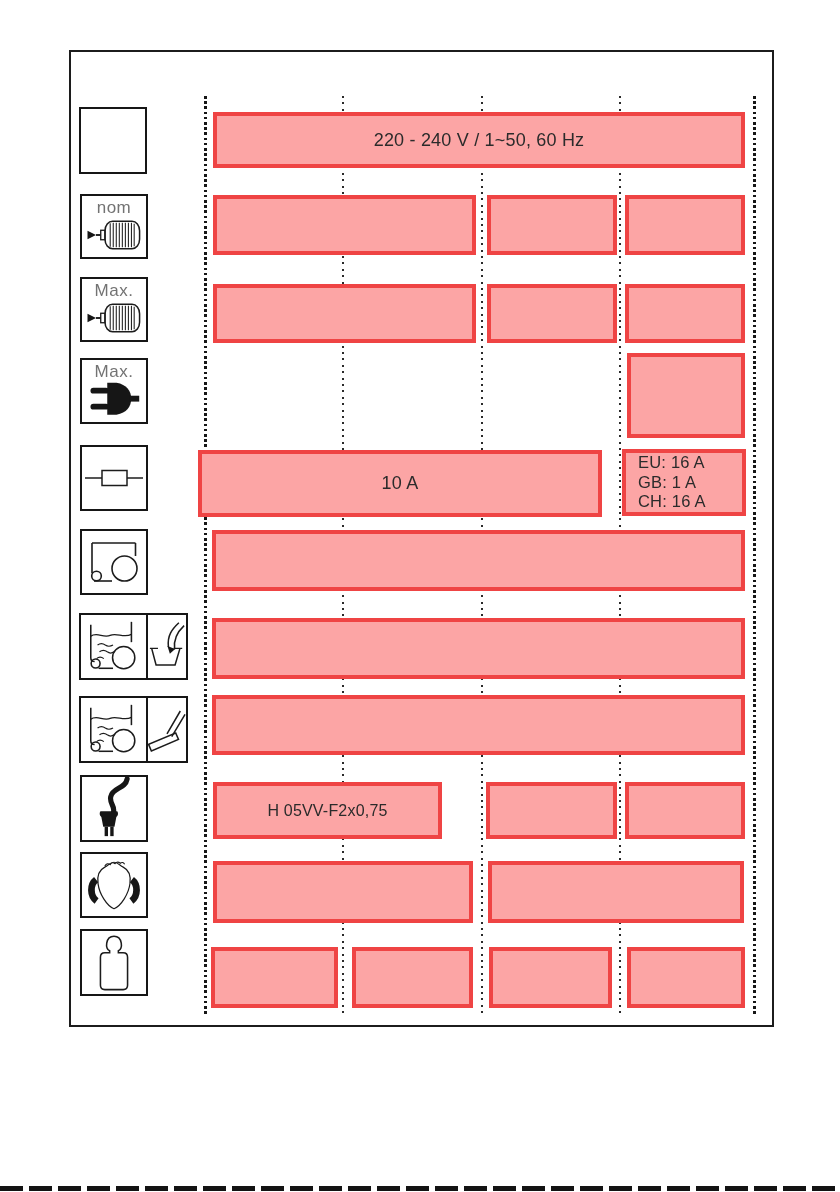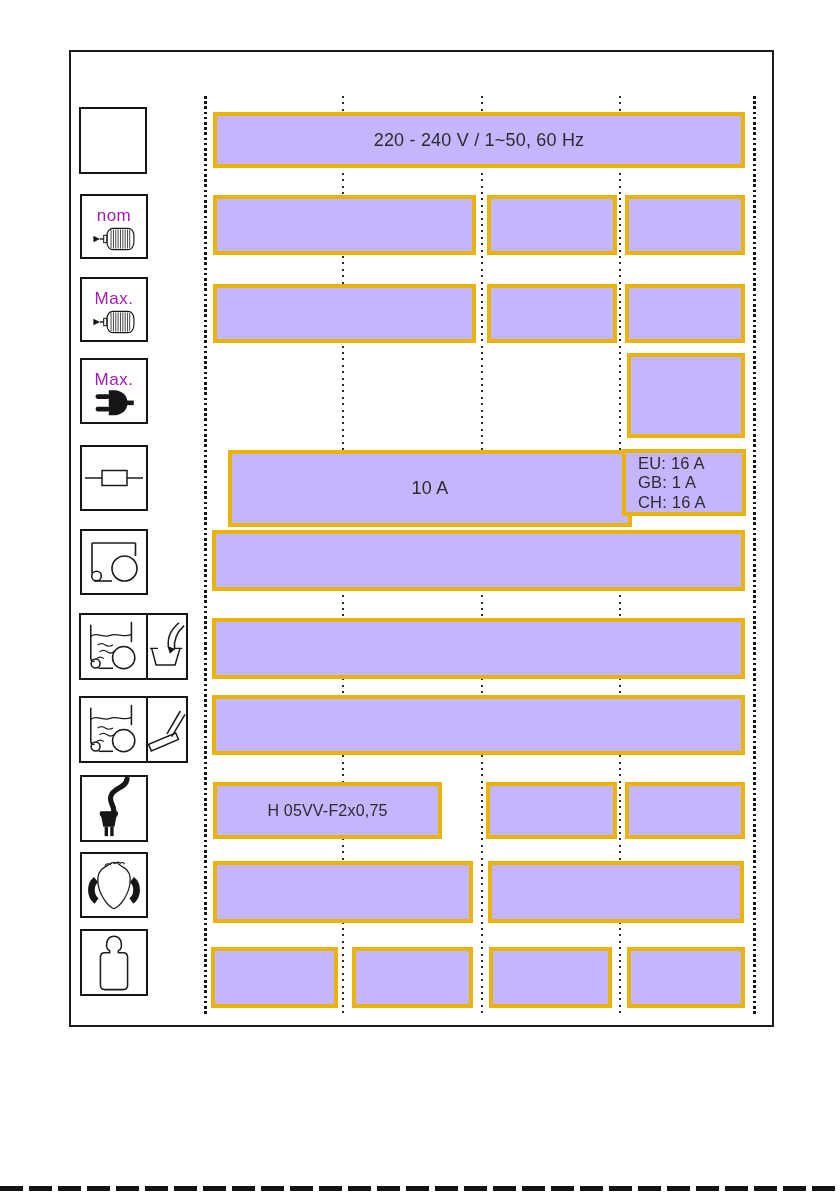--- a/index.html
+++ b/index.html
@@ -4,30 +4,30 @@
 <style>
   html,body{margin:0;padding:0;background:#fff;}
   .page{position:relative;width:840px;height:1192px;background:#fff;overflow:hidden;
         font-family:"Liberation Sans", sans-serif;color:#2b2b2b;}
   .frame{position:absolute;border:2px solid #1c1c1c;background:transparent;}
   
   .vline{position:absolute;top:96px;height:920px;z-index:1;}
   .vline.heavy{width:3px;background:repeating-linear-gradient(180deg,#161616 0 2.6px,rgba(0,0,0,0) 2.6px 5.2px);}
   .vline.fine{width:1.6px;background:repeating-linear-gradient(180deg,#2a2a2a 0 2px,rgba(0,0,0,0) 2px 6.4px);}
   
-  .g{position:absolute;box-sizing:border-box;border:4px solid #eab308;background:#c4b5fd;z-index:2;
+  .g{position:absolute;box-sizing:border-box;border:4px solid #ef4444;background:#fca5a5;z-index:2;
      display:flex;align-items:center;justify-content:center;font-size:18px;letter-spacing:.2px;}
   .g.small{font-size:16px;}
   .g.multiline{flex-direction:column;align-items:flex-start;justify-content:center;
      padding-left:12px;font-size:16.5px;line-height:19.5px;letter-spacing:.2px;}
   
   .icon-box{position:absolute;box-sizing:border-box;border:2px solid #161616;background:#fff;z-index:2;
      display:flex;flex-direction:column;align-items:center;justify-content:flex-end;}
-  .icon-label{width:100%;text-align:center;font-size:17px;letter-spacing:.5px;color:#a21caf;
-     padding-top:10px;line-height:19px;}
+  .icon-label{width:100%;text-align:center;font-size:17px;letter-spacing:.5px;color:#737373;
+     padding-top:2px;line-height:19px;}
   .icon-art{display:block;margin:0 auto 4px auto;}
   .split{flex-direction:row;align-items:stretch;justify-content:flex-start;padding:0;}
   .cell{display:flex;align-items:center;justify-content:center;}
   .divider{width:1.6px;background:#161616;}
   .stk{fill:none;stroke:#1c1c1c;stroke-width:1.6;}
   .blk{fill:#161616;stroke:none;}
   
   .cutline{position:absolute;left:0;top:1186px;width:840px;height:4.5px;z-index:3;
      background:repeating-linear-gradient(90deg,#131313 0 23px,rgba(0,0,0,0) 23px 29px);}
 </style>
@@ -171,24 +171,24 @@
   <div class="g" style="left:213px;top:195px;width:263px;height:60px;"></div>
   <div class="g" style="left:487px;top:195px;width:130px;height:60px;"></div>
   <div class="g" style="left:625px;top:195px;width:120px;height:60px;"></div>
 
   <div class="g" style="left:213px;top:284px;width:263px;height:59px;"></div>
   <div class="g" style="left:487px;top:284px;width:130px;height:59px;"></div>
   <div class="g" style="left:625px;top:284px;width:120px;height:59px;"></div>
 
   <div class="g" style="left:627px;top:353px;width:118px;height:85px;"></div>
 
-  <div class="g" style="left:228px;top:450px;width:404px;height:77px;">
+  <div class="g" style="left:198px;top:450px;width:404px;height:67px;">
     <span>10 A</span>
   </div>
-  <div class="g multiline" style="left:622px;top:449px;width:124px;height:67px;justify-content:flex-end;">
+  <div class="g multiline" style="left:622px;top:449px;width:124px;height:67px;">
     <span>EU: 16 A</span>
     <span>GB: 1 A</span>
     <span>CH: 16 A</span>
   </div>
 
   <div class="g" style="left:212px;top:530px;width:533px;height:61px;"></div>
 
   <div class="g" style="left:212px;top:618px;width:533px;height:61px;"></div>
 
   <div class="g" style="left:212px;top:695px;width:533px;height:60px;"></div>

